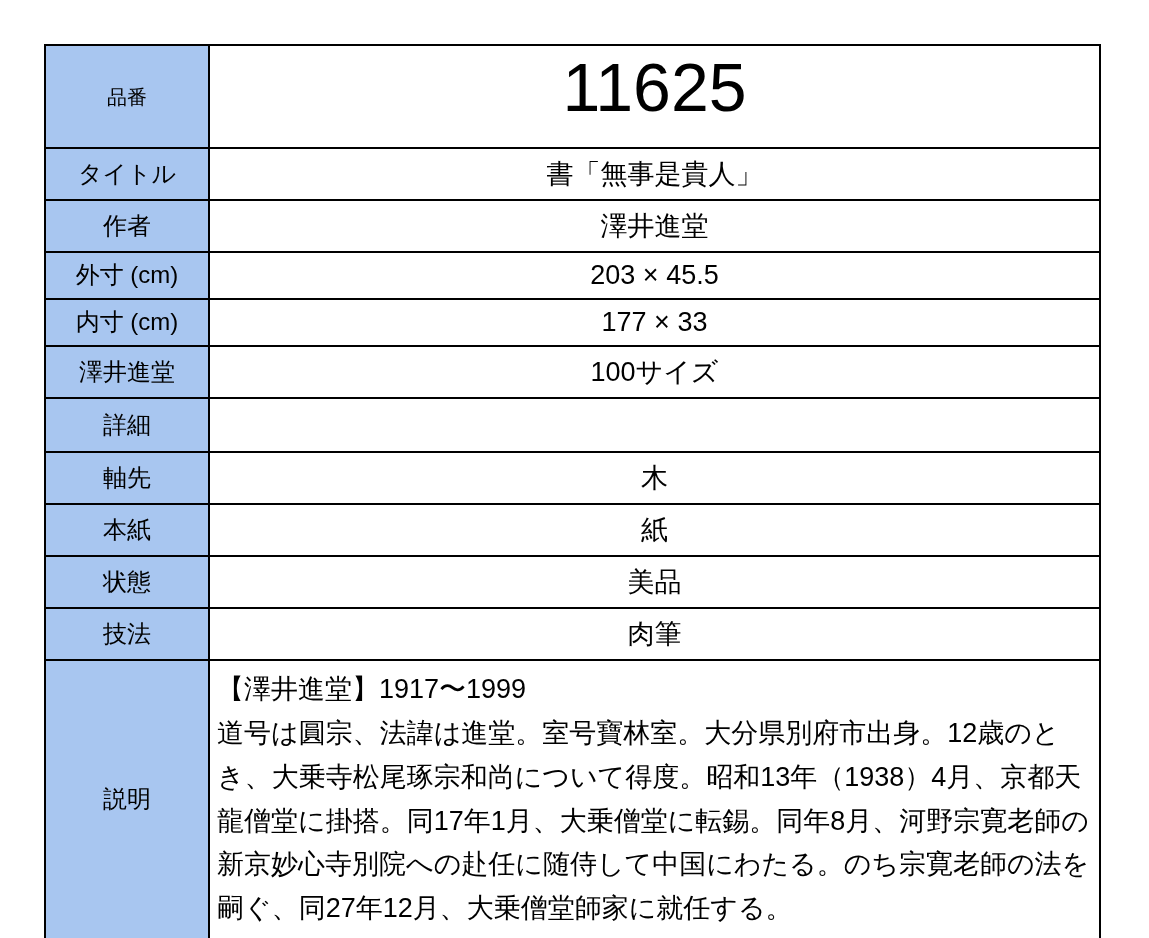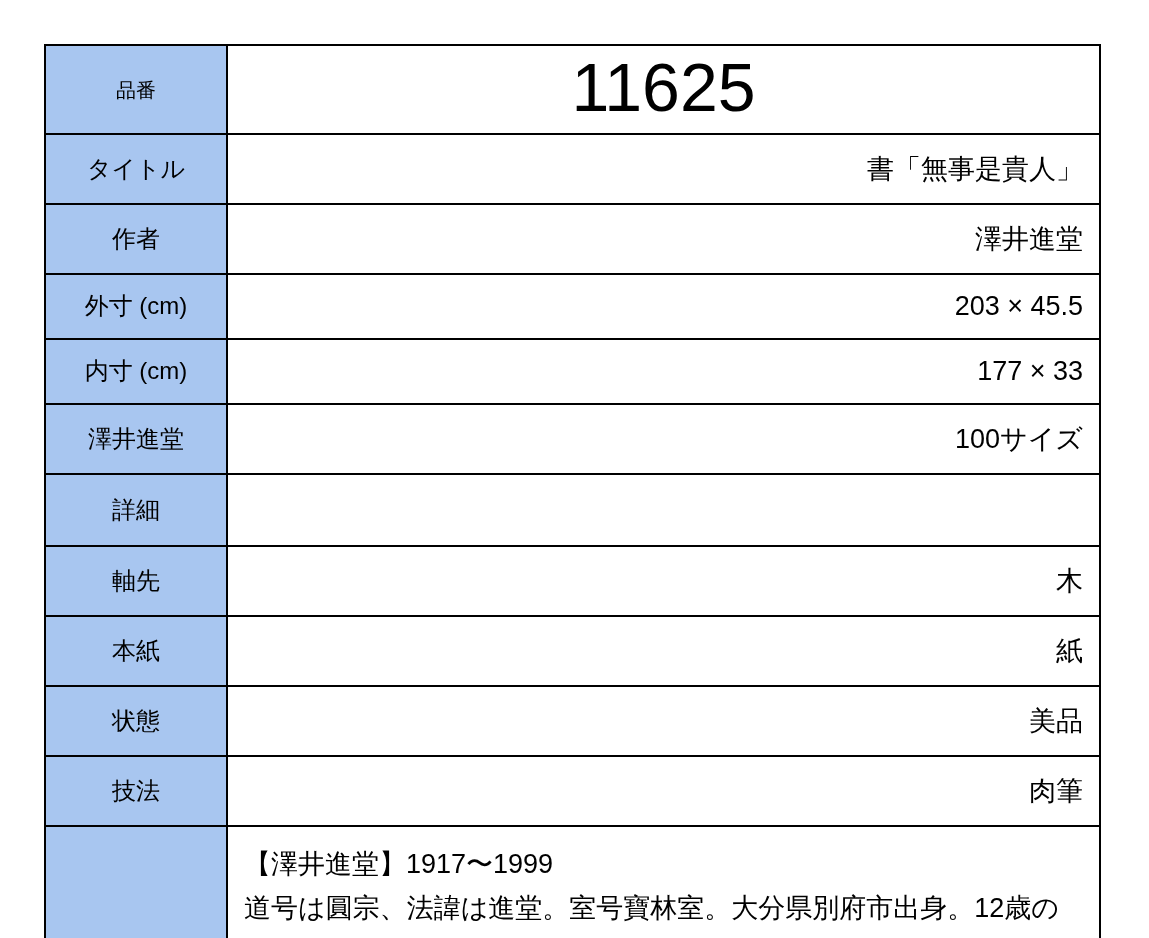--- a/index.html
+++ b/index.html
@@ -20,43 +20,43 @@
     padding: 44px 48px 44px 44px;
   }
   table.spec {
     border-collapse: collapse;
     width: 1057px;
     table-layout: fixed;
     border: 2px solid #000;
   }
   table.spec td {
     border: 2px solid #000;
-    padding: 16px;
+    padding: 7px;
     vertical-align: middle;
   }
   td.label {
     width: 148px;
     background: #a8c6f0;
     text-align: center;
     font-size: 24px;
     line-height: 1.2;
     padding: 4px 2px;
   }
   td.value {
     background: #ffffff;
-    text-align: right;
+    text-align: center;
     font-size: 27px;
     padding: 2px 12px;
     white-space: nowrap;
   }
   tr.row-id td.value {
     text-align: center;
     font-size: 68px;
     line-height: 1.05;
-    padding: 6px 12px 10px 12px;
+    padding: 6px 12px 24px 12px;
     border-radius: 24px;
   }
   tr.row-id td.label {
     font-size: 20px;
   }
   tr.row-blank td.value {
     height: 38px;
   }
   td.desc-label {
     vertical-align: middle;

